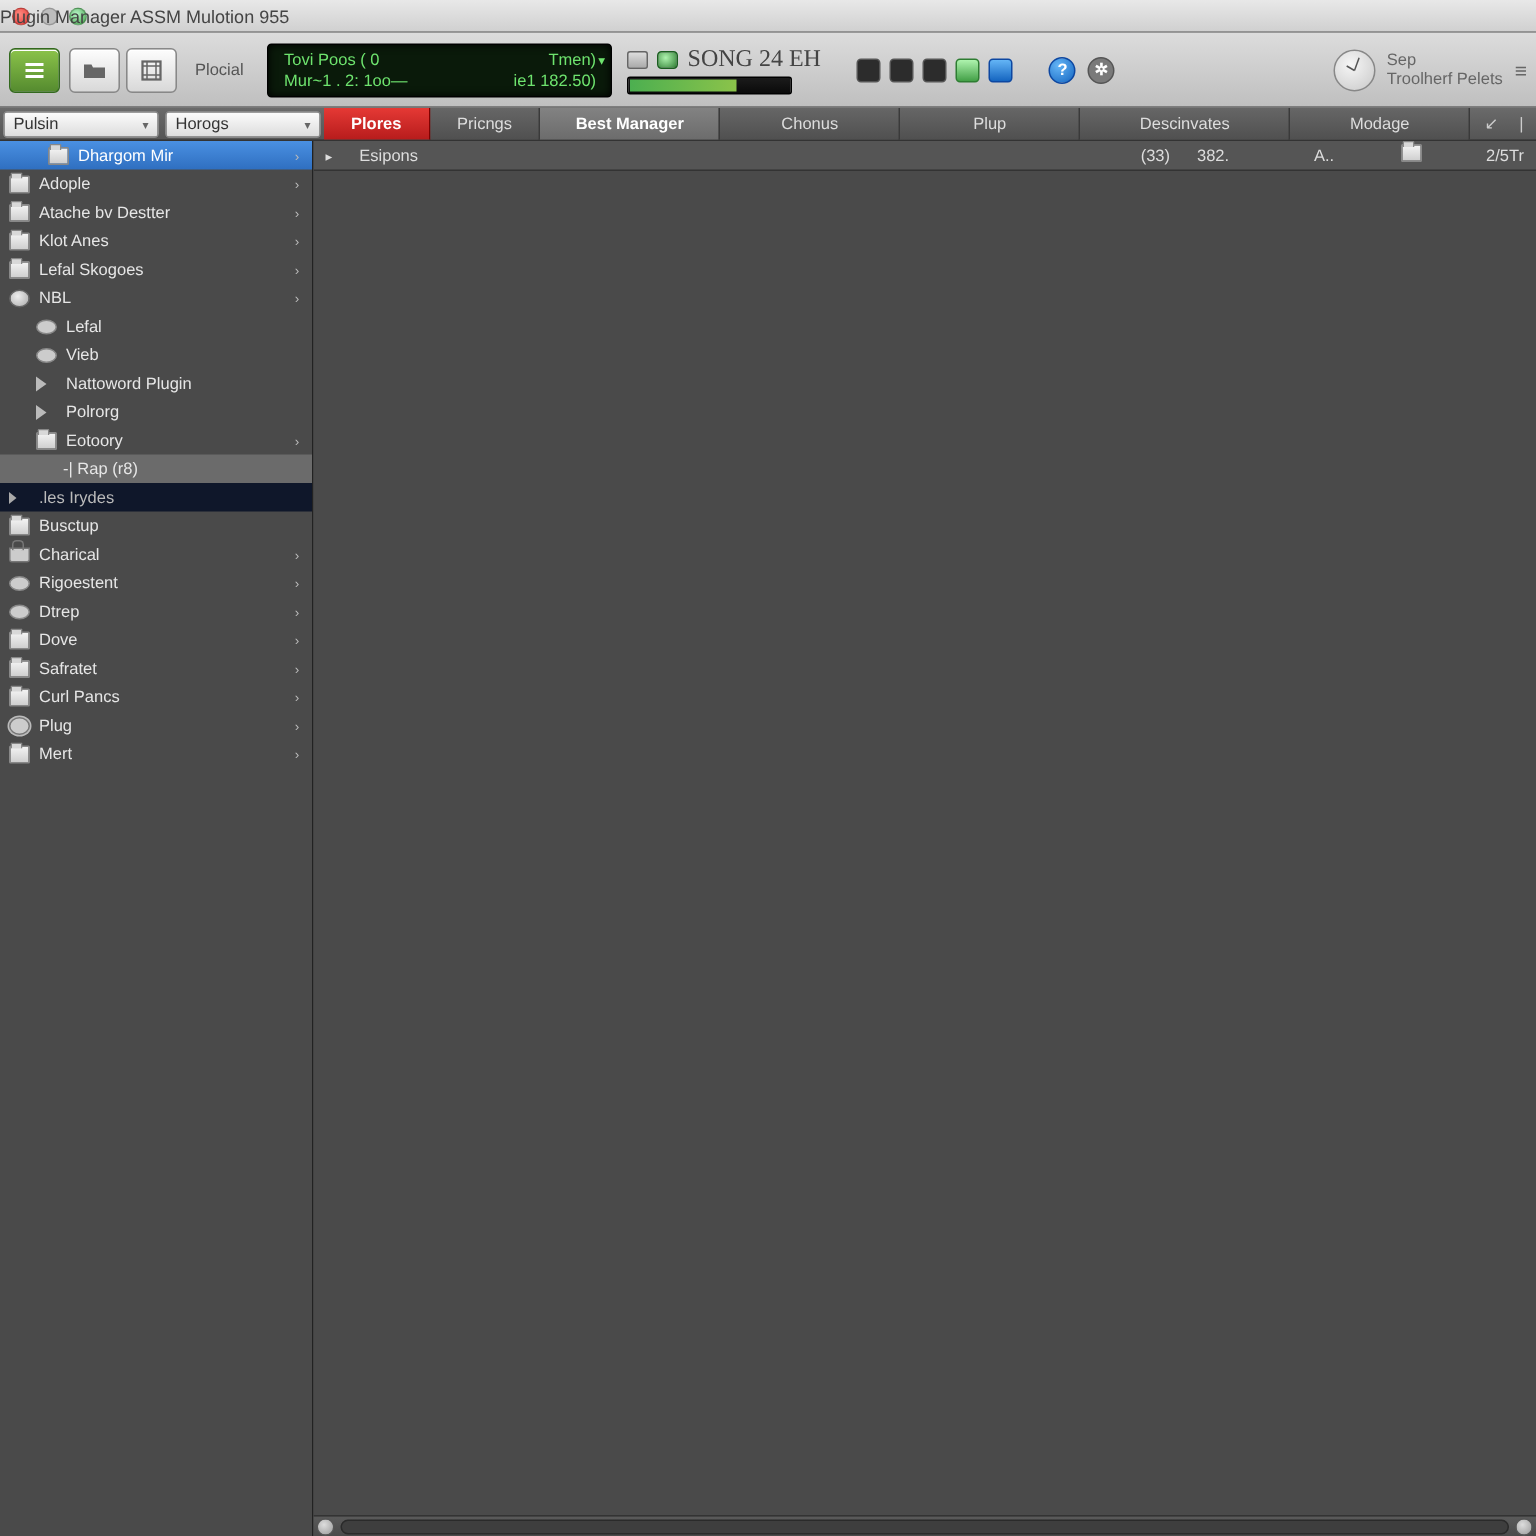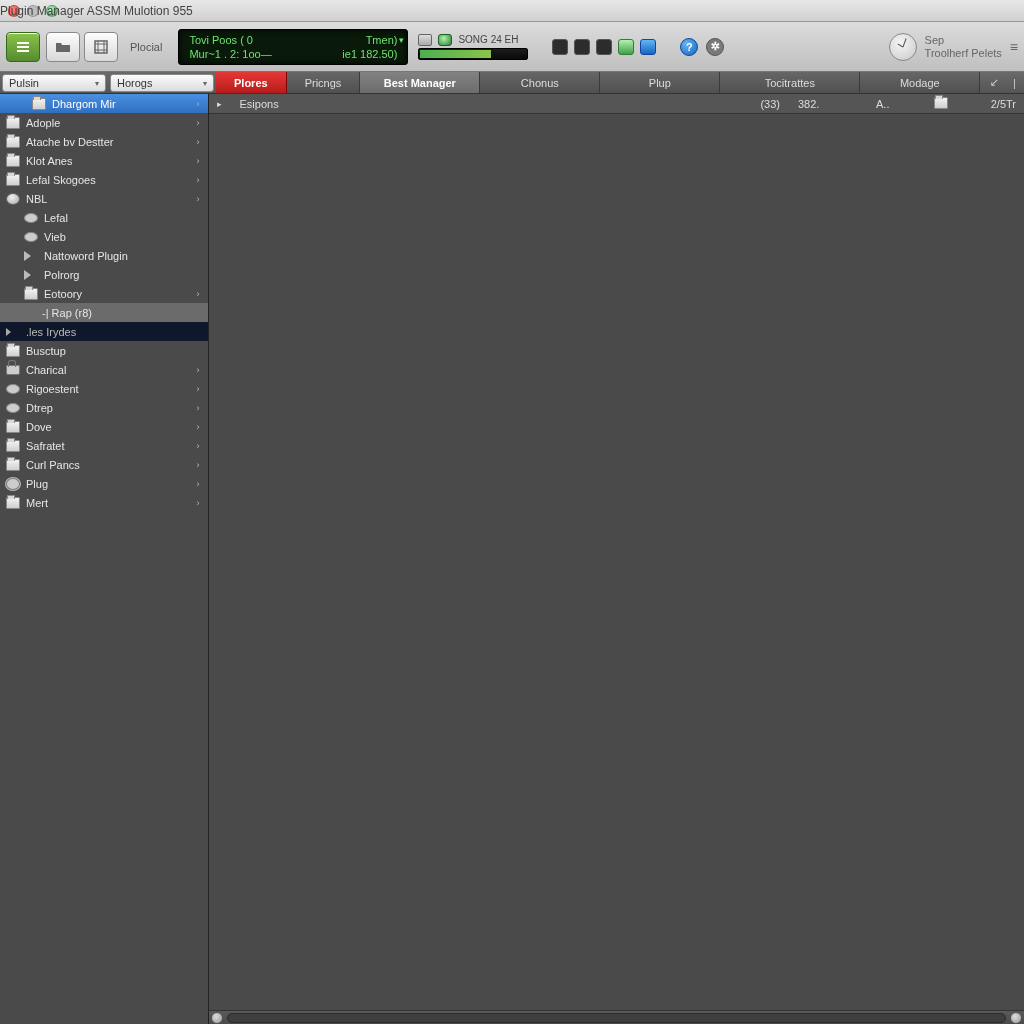--- a/index.html
+++ b/index.html
@@ -20,21 +20,21 @@
 .tb-btn.green { background: linear-gradient(#8bc34a,#558b2f); border-color: #33691e; color: #fff; }
 .tb-btn svg { width: 16px; height: 16px; }
 .tb-group { display: flex; gap: 4px; }
 .tb-label { color: #555; margin: 0 10px 0 6px; }
 .lcd { background: #0a1a0a; border: 1px solid #000; border-radius: 3px; padding: 3px 10px; color: #6ee36e; font-family: "Courier New", monospace; font-size: 12px; line-height: 14px; min-width: 230px; box-shadow: inset 0 0 6px #000; position: relative; }
 .lcd .row { display: flex; justify-content: space-between; gap: 8px; }
 .lcd .dd { position: absolute; right: 4px; top: 3px; color: #6ee36e; font-size: 9px; }
 .meter-box { display: flex; flex-direction: column; gap: 2px; margin-left: 4px; align-items: flex-start; }
 .meter-top { display: flex; align-items: center; gap: 6px; }
 .meter-led { width: 14px; height: 12px; background: radial-gradient(circle at 40% 35%, #aef3ae, #2e7d32); border: 1px solid #1b5e20; border-radius: 3px; }
-.meter-label { color: #444; font-size: 10px; }
+.meter-label { color: #444; font-size: 16px; font-family: Liberation Serif, serif; }
 .meter-bar { width: 110px; height: 12px; background: linear-gradient(#1b1b1b,#0a0a0a); border: 1px solid #000; border-radius: 2px; position: relative; }
 .meter-fill { position: absolute; left: 1px; top: 1px; bottom: 1px; width: 65%; background: linear-gradient(90deg,#4caf50,#8bc34a); }
 .status-icons { display: flex; gap: 6px; margin-left: 18px; }
 .status-icons .sq { width: 16px; height: 16px; border-radius: 3px; border: 1px solid #555; }
 .sq.dark { background: #2c2c2c; }
 .sq.green { background: linear-gradient(#aef3ae,#43a047); border-color: #2e7d32; }
 .sq.blue { background: linear-gradient(#64b5f6,#1565c0); border-color: #0d47a1; }
 .help-icons { display: flex; gap: 8px; margin-left: 18px; align-items: center; }
 .help-icons .ci { width: 18px; height: 18px; border-radius: 50%; display: flex; align-items: center; justify-content: center; color: #fff; font-weight: bold; font-size: 11px; }
 .ci.blue { background: radial-gradient(circle at 35% 30%, #64b5f6, #1565c0); border: 1px solid #0d47a1; }
@@ -193,21 +193,21 @@
     <div class="tab active" style="flex:0 0 120px;justify-content:center;align-items:center;">
         <span>Best Manager</span>
       </div>
     <div class="tab" style="flex:0 0 120px;justify-content:center;">
         <span>Chonus</span>
       </div>
     <div class="tab" style="flex:0 0 120px;justify-content:center;">
         <span>Plup</span>
       </div>
     <div class="tab" style="flex:0 0 140px;justify-content:center;">
-        <span>Tocitrattes</span>
+        <span>Descinvates</span>
       </div>
     <div class="tab" style="flex:0 0 120px;justify-content:center;">
         <span>Modage</span>
       </div>
   </div>
   <div class="filter-icons">
     <div class="fi">↙</div>
     <div class="fi">|</div>
 
   </div>

